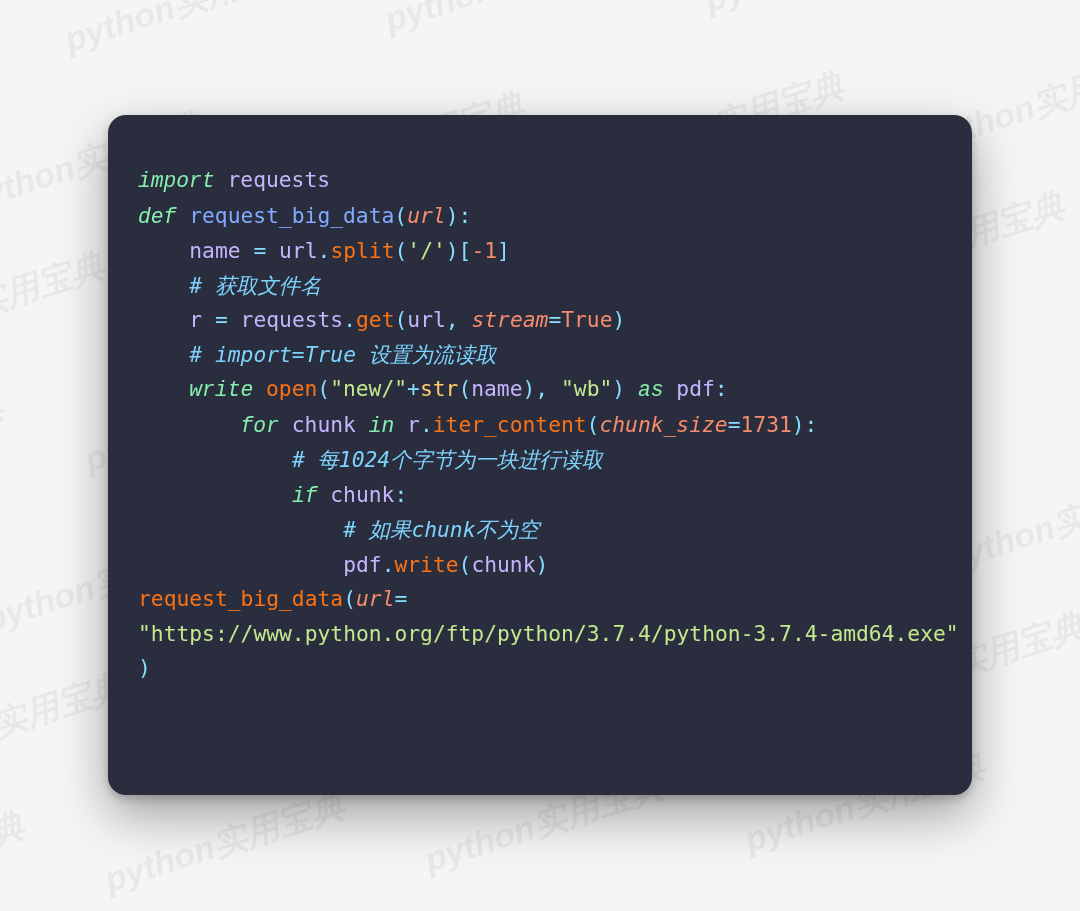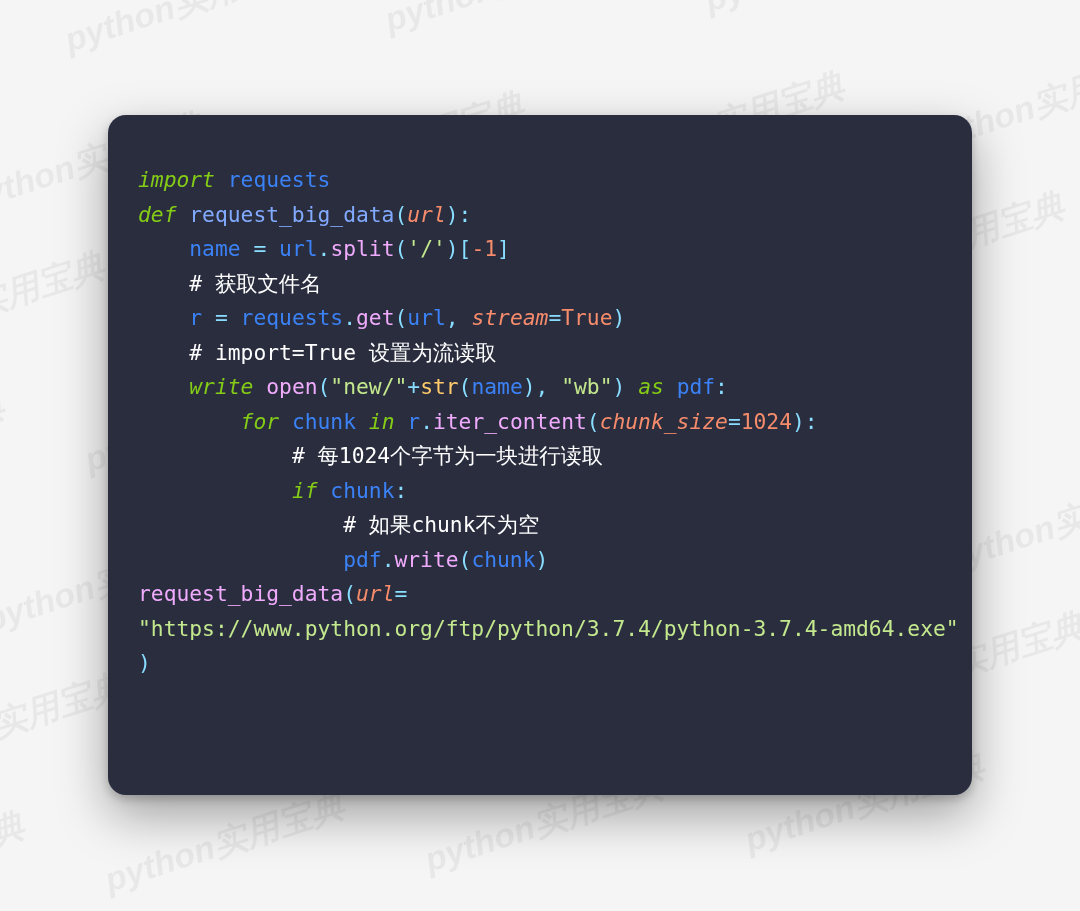--- a/index.html
+++ b/index.html
@@ -40,31 +40,31 @@
     padding: 48px 30px 30px 30px;
     z-index: 1;
   }
   pre {
     font-family: "SF Mono", "Consolas", "Menlo", "DejaVu Sans Mono", monospace;
     font-size: 21.3px;
     line-height: 1.62;
     color: #e6e6e6;
     white-space: pre;
   } 
-  .kw2  { color: #84cc16; font-style: italic; } 
+  .kw2  { color: #86efac; font-style: italic; font-family: Liberation Mono, monospace; } 
   .def  { color: #82aaff; }
-  .var  { color: #3b82f6; }
+  .var  { color: #c4b5fd; }
   .op   { color: #89ddff; }
   .punc { color: #89ddff; }
   .str  { color: #c3e88d; } 
   .num  { color: #f78c6c; } 
-  .com  { color: #ffffff; } 
+  .com  { color: #7dd3fc; font-style: italic; } 
   .arg  { color: #f78c6c; font-style: italic; }
   .cls  { color: #ffcb6b; } 
-  .call { color: #f0abfc; }
+  .call { color: #f97316; }
   .url  { color: #c3e88d; word-break: break-all; }
 </style>
 </head>
 <body>
 
 <div class="watermark">
 
   <span class="wm" style="top:180px;left:260px">python实用宝典</span>
   <span class="wm" style="top:160px;left:580px">python实用宝典</span>
   <span class="wm" style="top:140px;left:900px">python实用宝典</span>
@@ -95,21 +95,21 @@
 </div>
 
 <div class="card">
 <pre><span class="kw2">import</span> <span class="var">requests</span>
 <span class="kw2">def</span> <span class="def">request_big_data</span><span class="punc">(</span><span class="arg">url</span><span class="punc">):</span>
     <span class="var">name</span> <span class="op">=</span> <span class="var">url</span><span class="punc">.</span><span class="call">split</span><span class="punc">(</span><span class="str">'/'</span><span class="punc">)[</span><span class="num">-1</span><span class="punc">]</span>
     <span class="com"># 获取文件名</span>
     <span class="var">r</span> <span class="op">=</span> <span class="var">requests</span><span class="punc">.</span><span class="call">get</span><span class="punc">(</span><span class="var">url</span><span class="punc">, </span><span class="arg">stream</span><span class="op">=</span><span class="num">True</span><span class="punc">)</span>
     <span class="com"># import=True 设置为流读取</span>
     <span class="kw2">write</span> <span class="call">open</span><span class="punc">(</span><span class="str">"new/"</span><span class="op">+</span><span class="cls">str</span><span class="punc">(</span><span class="var">name</span><span class="punc">), </span><span class="str">"wb"</span><span class="punc">)</span> <span class="kw2">as</span> <span class="var">pdf</span><span class="punc">:</span>
-        <span class="kw2">for</span> <span class="var">chunk</span> <span class="kw2">in</span> <span class="var">r</span><span class="punc">.</span><span class="call">iter_content</span><span class="punc">(</span><span class="arg">chunk_size</span><span class="op">=</span><span class="num">1024</span><span class="punc">):</span>
+        <span class="kw2">for</span> <span class="var">chunk</span> <span class="kw2">in</span> <span class="var">r</span><span class="punc">.</span><span class="call">iter_content</span><span class="punc">(</span><span class="arg">chunk_size</span><span class="op">=</span><span class="num">1731</span><span class="punc">):</span>
             <span class="com"># 每1024个字节为一块进行读取</span>
             <span class="kw2">if</span> <span class="var">chunk</span><span class="punc">:</span>
                 <span class="com"># 如果chunk不为空</span>
                 <span class="var">pdf</span><span class="punc">.</span><span class="call">write</span><span class="punc">(</span><span class="var">chunk</span><span class="punc">)</span>
 <span class="call">request_big_data</span><span class="punc">(</span><span class="arg">url</span><span class="op">=</span>
 <span class="str url">"https://www.python.org/ftp/python/3.7.4/python-3.7.4-amd64.exe"</span>
 <span class="punc">)</span></pre>
 </div>
 
 </body></html>

